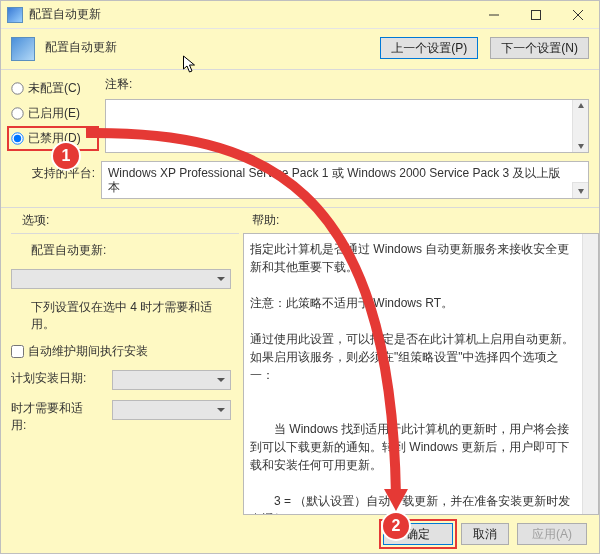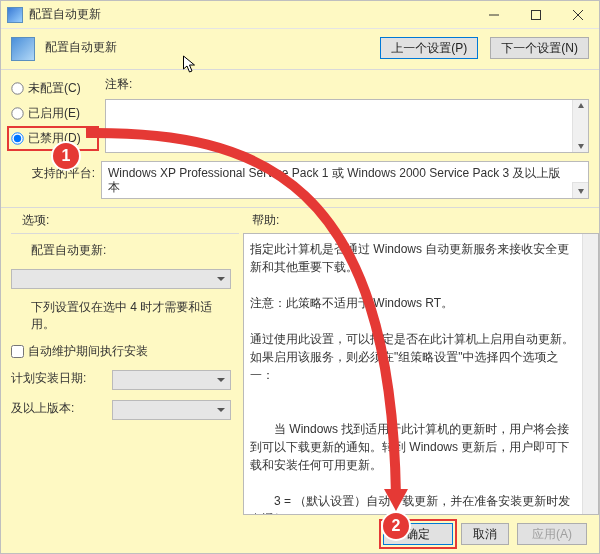--- a/index.html
+++ b/index.html
@@ -155,21 +155,21 @@
       <div class="group">下列设置仅在选中 4 时才需要和适用。</div>
       <label class="chkline">
         <input type="checkbox" style="">
         <span>自动维护期间执行安装</span>
       </label>
       <div class="frow">
         <div class="flbl">计划安装日期:</div>
         <div class="dd"></div>
       </div>
       <div class="frow">
-        <div class="flbl">及以上版本:</div>
+        <div class="flbl">时才需要和适用:</div>
         <div class="dd"></div>
       </div>
     </div>
     <div class="right">
       <div>指定此计算机是否通过 Windows 自动更新服务来接收安全更新和其他重要下载。</div><br>
       <div>注意：此策略不适用于 Windows RT。</div><br>
       <div>通过使用此设置，可以指定是否在此计算机上启用自动更新。如果启用该服务，则必须在"组策略设置"中选择四个选项之一：</div><br>
       <br>
       <div style="text-indent:2em">当 Windows 找到适用于此计算机的更新时，用户将会接到可以下载更新的通知。转到 Windows 更新后，用户即可下载和安装任何可用更新。</div><br>
       <div style="text-indent:2em">3 = （默认设置）自动下载更新，并在准备安装更新时发出通知</div><br>

